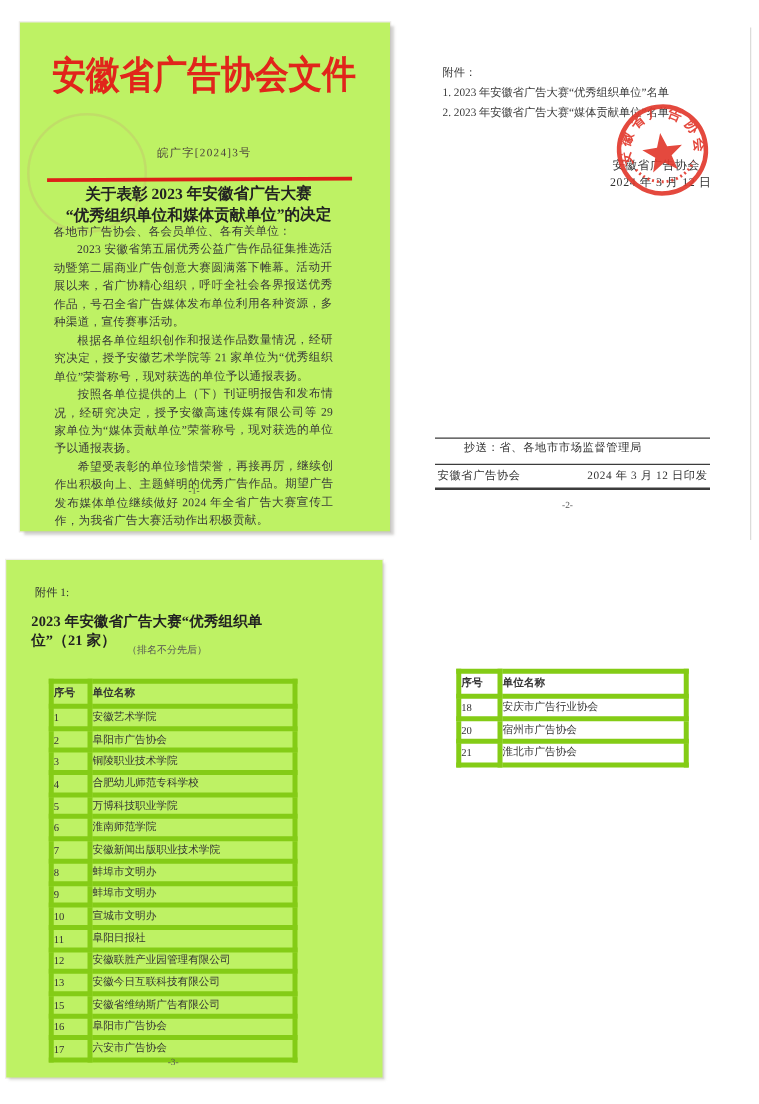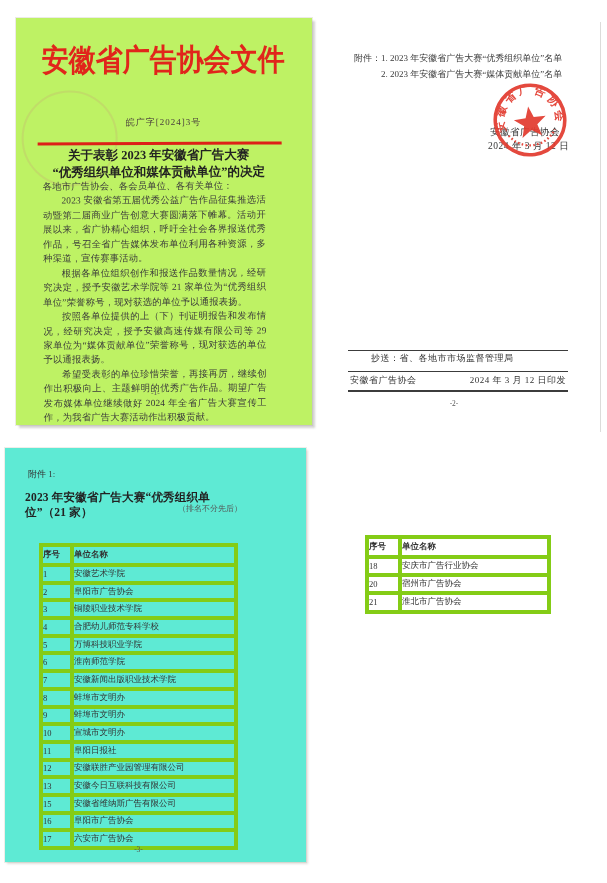--- a/index.html
+++ b/index.html
@@ -22,39 +22,39 @@
   .p1-body{position:absolute;left:27px;top:161px;width:223px;font-size:9.3px;
            line-height:14.45px;text-align:justify;color:#3a3a3a;letter-spacing:.2px;}
   .p1-body .para{text-indent:2em;margin:0;}
   .p1-footer{position:absolute;left:27px;top:370px;width:223px;text-align:center;
              font-size:7.5px;color:#555;}
   .p1-watermark{position:absolute;left:6px;top:72px;width:92px;height:92px;border-radius:50%;
                 border:2px solid rgba(205,130,120,.18);}
 
   
   #page2{left:318px;top:22px;width:282px;height:410px;background:#fff;border-right:1px solid #dcdcda;}
-  .p2-att{position:absolute;left:36px;top:28px;display:flex;font-size:9px;line-height:16px;color:#3a3a3a;}
+  .p2-att{position:absolute;left:36px;top:28px;display:flex;font-size:9px;line-height:16px;color:#3a3a3a;flex-direction:column;}
   .p2-att-label{white-space:nowrap;}
   .p2-att-items div{white-space:nowrap;}
   .p2-orgline{position:absolute;left:172px;top:104px;font-size:9.5px;color:#333;letter-spacing:.5px;}
   .p2-dateline{position:absolute;left:170px;top:118px;font-size:9.5px;color:#333;letter-spacing:.5px;}
   .p2-seal{position:absolute;left:172px;top:58px;width:80px;height:80px;transform:rotate(-8deg);opacity:.92;}
   .p2-hr{position:absolute;left:30px;right:32px;height:1.2px;background:#3c3c3c;}
   .p2-cc{position:absolute;left:32px;top:330px;font-size:9px;color:#333;letter-spacing:.5px;margin-left:21px;}
   .p2-issue{position:absolute;left:32px;right:34px;top:352px;display:flex;
             justify-content:space-between;font-size:9px;color:#333;letter-spacing:.5px;}
   .p2-footer{position:absolute;left:0;top:377px;width:272px;text-align:center;font-size:7.5px;color:#555;}
 
   
-  #page3{left:5px;top:448px;width:301px;height:414px;background:#5eead4;
+  #page3{left:5px;top:448px;width:301px;height:414px;background:#bef264;
          box-shadow:2px 2px 2px rgba(165,162,156,.35), 0 0 0 1px #efede9;}
   .p3-attn{position:absolute;left:23px;top:20px;font-size:9px;color:#333;}
   .p3-title{position:absolute;left:20px;top:42px;width:220px;font-size:11.5px;
             font-weight:bold;color:#222;letter-spacing:.2px;}
-  .p3-sub{position:absolute;left:20px;top:55px;width:217px;text-align:right;
+  .p3-sub{position:absolute;left:20px;top:66px;width:217px;text-align:center;
           font-size:8px;color:#555;}
   .p3-tablewrap{position:absolute;left:34px;top:95px;}
   .p3-footer{position:absolute;left:34px;top:397px;width:199px;text-align:center;font-size:7.5px;color:#555;}
 
   
   #page4{left:330px;top:455px;width:270px;height:340px;background:#fff;}
   .p4-tablewrap{position:absolute;left:35px;top:80px;}
 
   
   table.doc-table{border-collapse:collapse;table-layout:fixed;font-size:8.5px;color:#333;}

